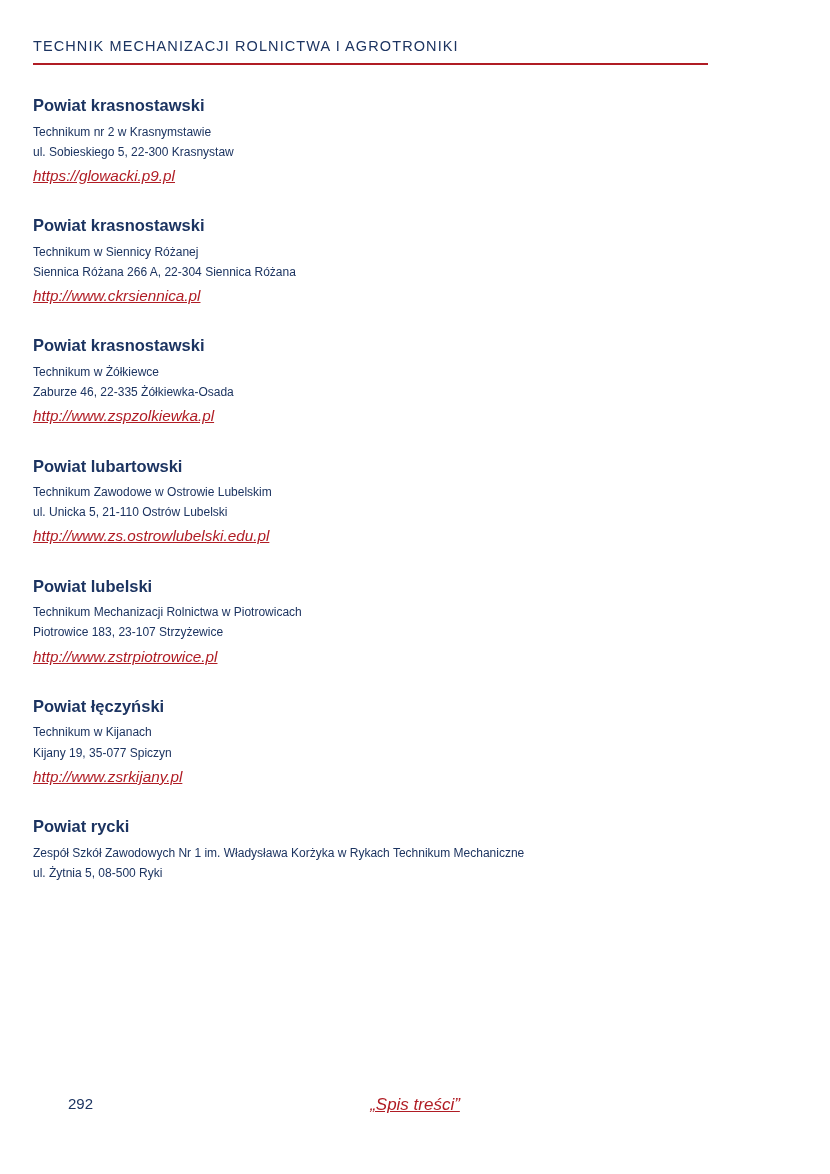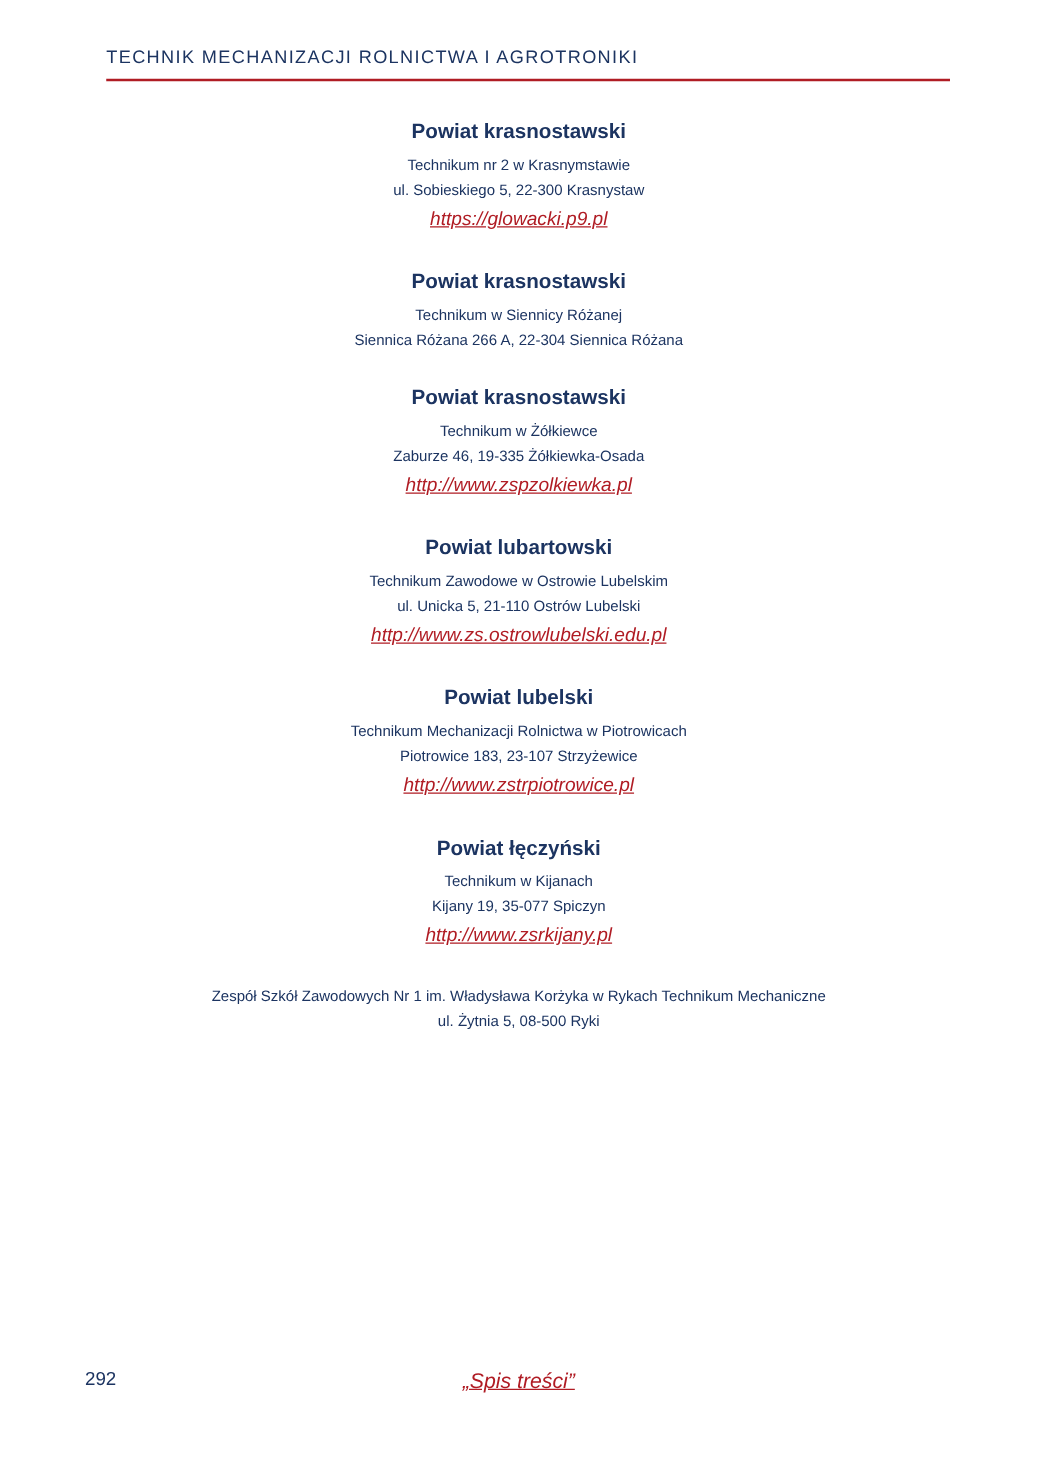--- a/index.html
+++ b/index.html
@@ -12,21 +12,21 @@
     background: #ffffff;
     font-family: "Liberation Sans", sans-serif;
     color: #1c3461;
     -webkit-font-smoothing: antialiased;
   }
   .page {
     position: relative;
     width: 830px;
     height: 1142px;
     box-sizing: border-box;
-    padding: 0 85px;
+    padding: 0 33px;
   }
   .header {
     padding-top: 38px;
   }
   .header-title {
     font-size: 14.5px;
     letter-spacing: 1.1px;
     color: #1c3461;
     font-weight: 400;
     text-transform: uppercase;
@@ -36,21 +36,20 @@
     margin-top: 9px;
     height: 2px;
     background: #b01c24;
     width: 675px;
   }
   .entries {
     margin-top: 28px;
   }
   .entry {
     margin-bottom: 24px;
-    text-align: center;
   }
   .entry-county {
     font-size: 16.5px;
     font-weight: bold;
     color: #1c3461;
     line-height: 1.55;
     margin-bottom: 3px;
   }
   .entry-school,
   .entry-address {
@@ -109,26 +108,27 @@
       <div class="entry-county">Powiat krasnostawski</div>
       <div class="entry-school">Technikum nr 2 w Krasnymstawie</div>
       <div class="entry-address">ul. Sobieskiego 5, 22-300 Krasnystaw</div>
       <a class="entry-url">https://glowacki.p9.pl</a>
     </div>
 
     <div class="entry">
       <div class="entry-county">Powiat krasnostawski</div>
       <div class="entry-school">Technikum w Siennicy Różanej</div>
       <div class="entry-address">Siennica Różana 266 A, 22-304 Siennica Różana</div>
+      <a class="entry-url">http://www.ckrsiennica.pl</a>
     </div>
 
     <div class="entry">
       <div class="entry-county">Powiat krasnostawski</div>
       <div class="entry-school">Technikum w Żółkiewce</div>
-      <div class="entry-address">Zaburze 46, 19-335 Żółkiewka-Osada</div>
+      <div class="entry-address">Zaburze 46, 22-335 Żółkiewka-Osada</div>
       <a class="entry-url">http://www.zspzolkiewka.pl</a>
     </div>
 
     <div class="entry">
       <div class="entry-county">Powiat lubartowski</div>
       <div class="entry-school">Technikum Zawodowe w Ostrowie Lubelskim</div>
       <div class="entry-address">ul. Unicka 5, 21-110 Ostrów Lubelski</div>
       <a class="entry-url">http://www.zs.ostrowlubelski.edu.pl</a>
     </div>
 
@@ -140,20 +140,21 @@
     </div>
 
     <div class="entry">
       <div class="entry-county">Powiat łęczyński</div>
       <div class="entry-school">Technikum w Kijanach</div>
       <div class="entry-address">Kijany 19, 35-077 Spiczyn</div>
       <a class="entry-url">http://www.zsrkijany.pl</a>
     </div>
 
     <div class="entry">
+      <div class="entry-county">Powiat rycki</div>
       <div class="entry-school">Zespół Szkół Zawodowych Nr 1 im. Władysława Korżyka w Rykach Technikum Mechaniczne</div>
       <div class="entry-address">ul. Żytnia 5, 08-500 Ryki</div>
     </div>
 
   </div>
 
   <div class="footer">
     <div class="page-number">292</div>
     <a class="toc-link">„Spis treści”</a>
   </div>

